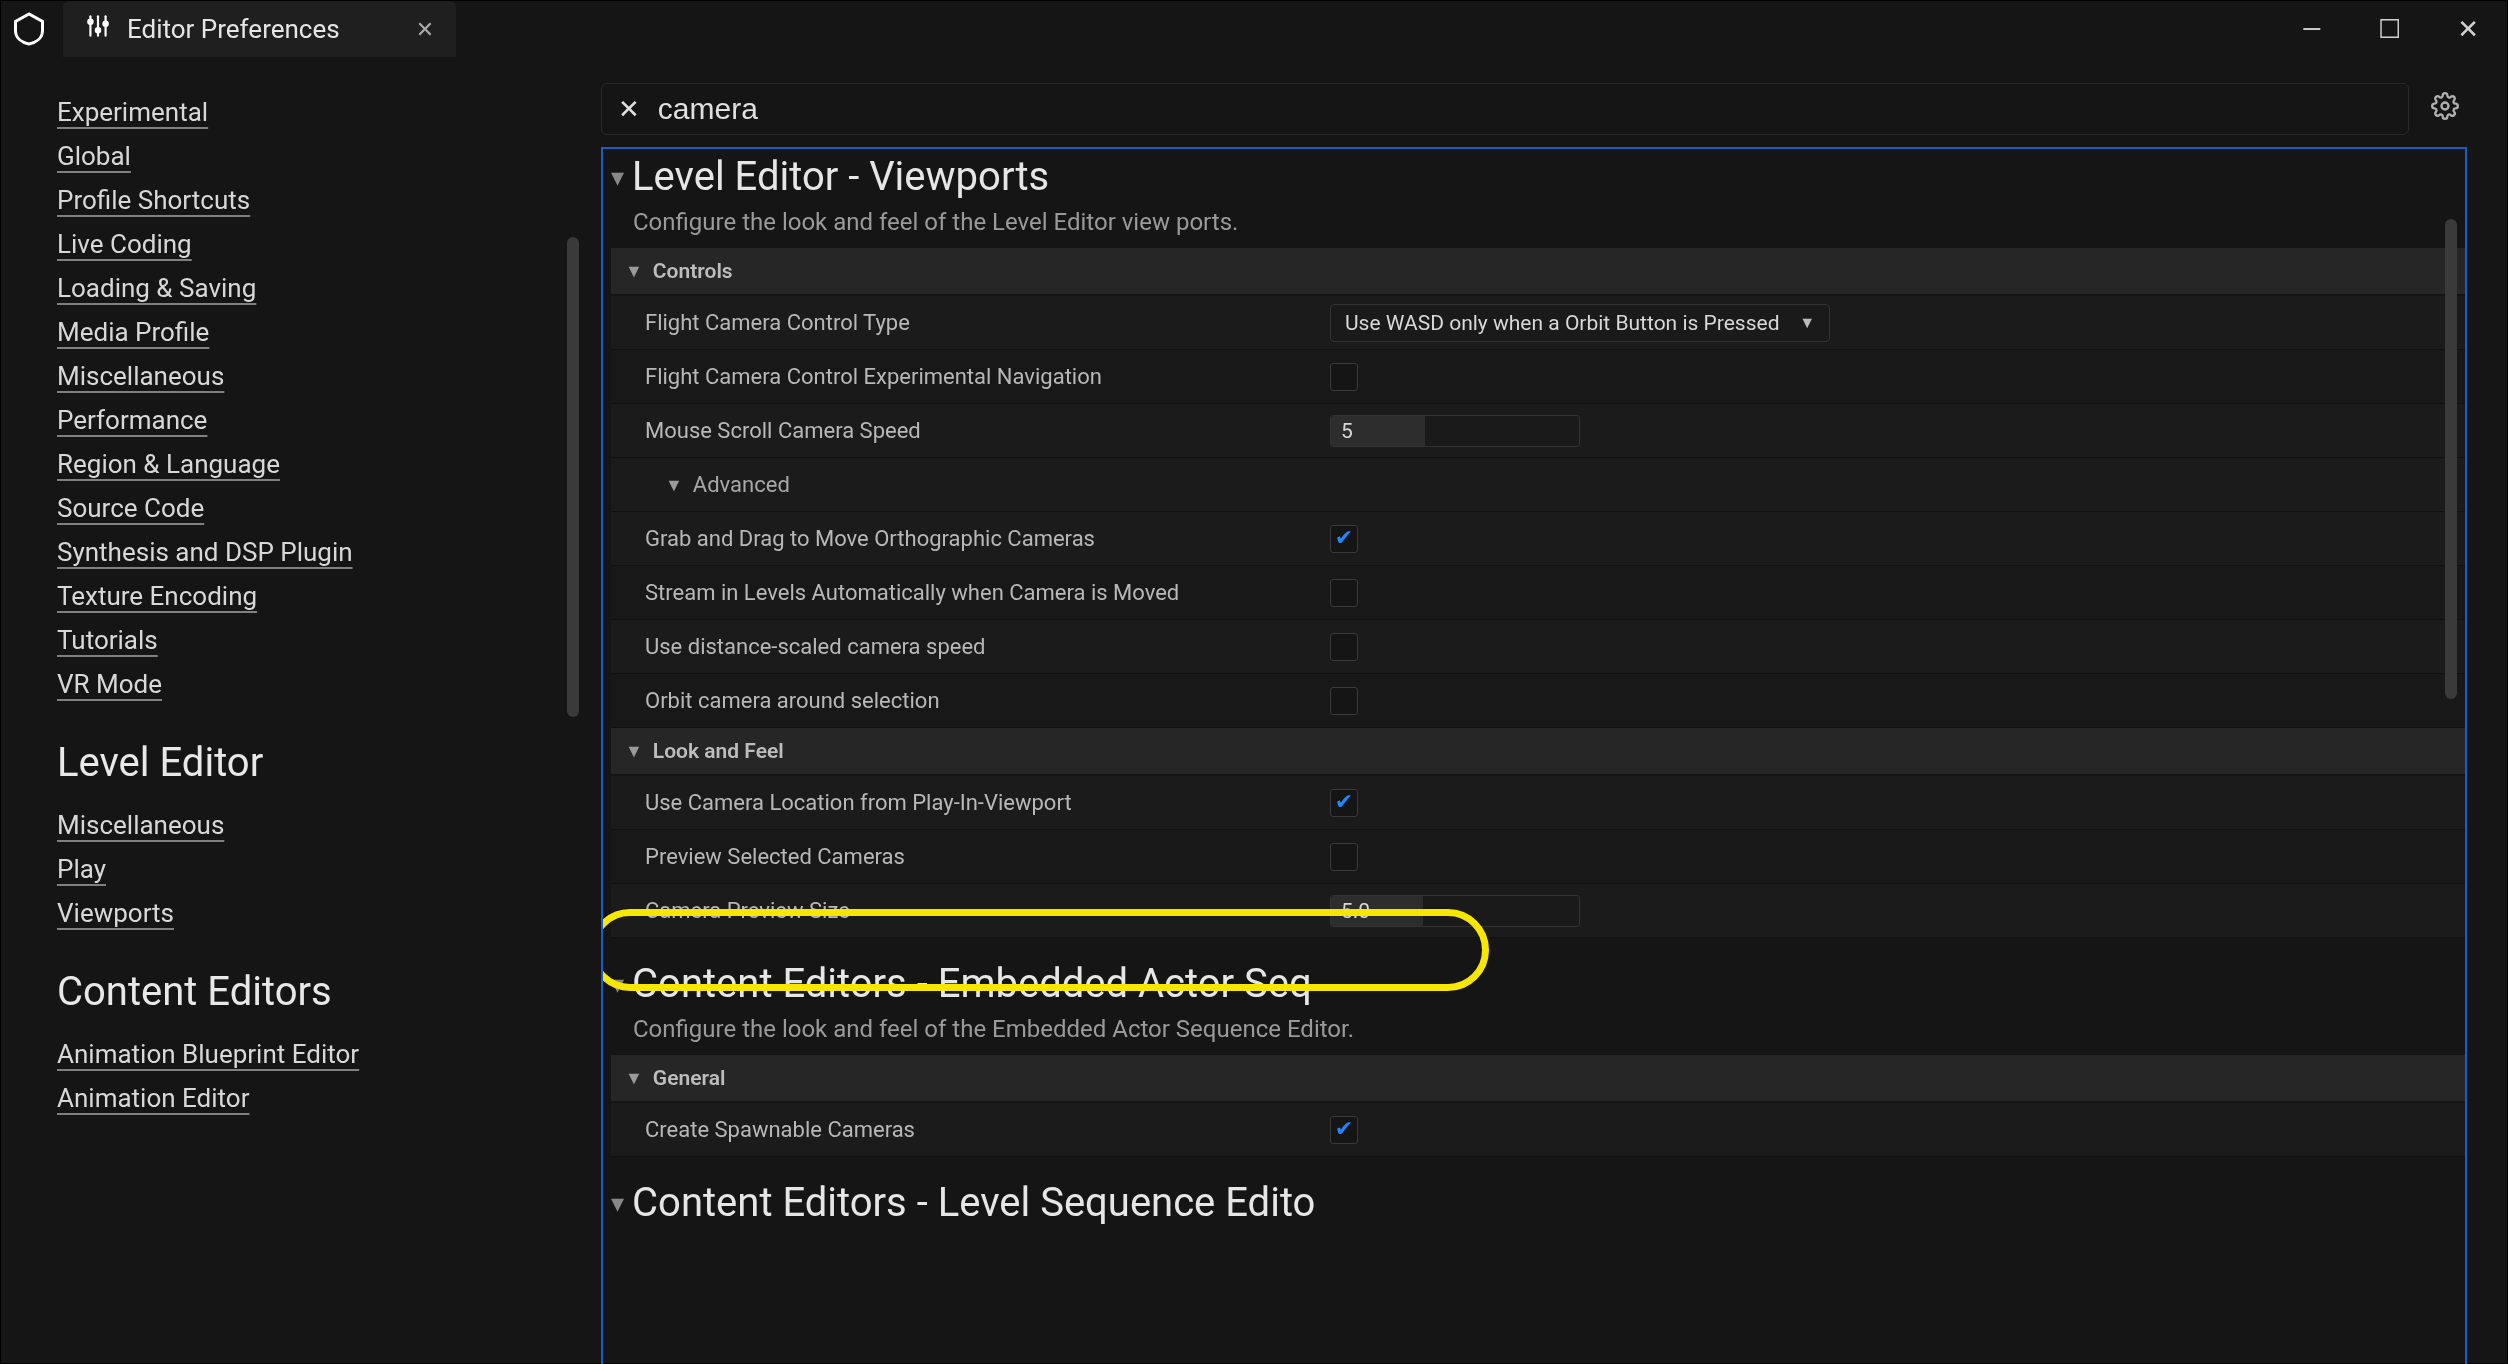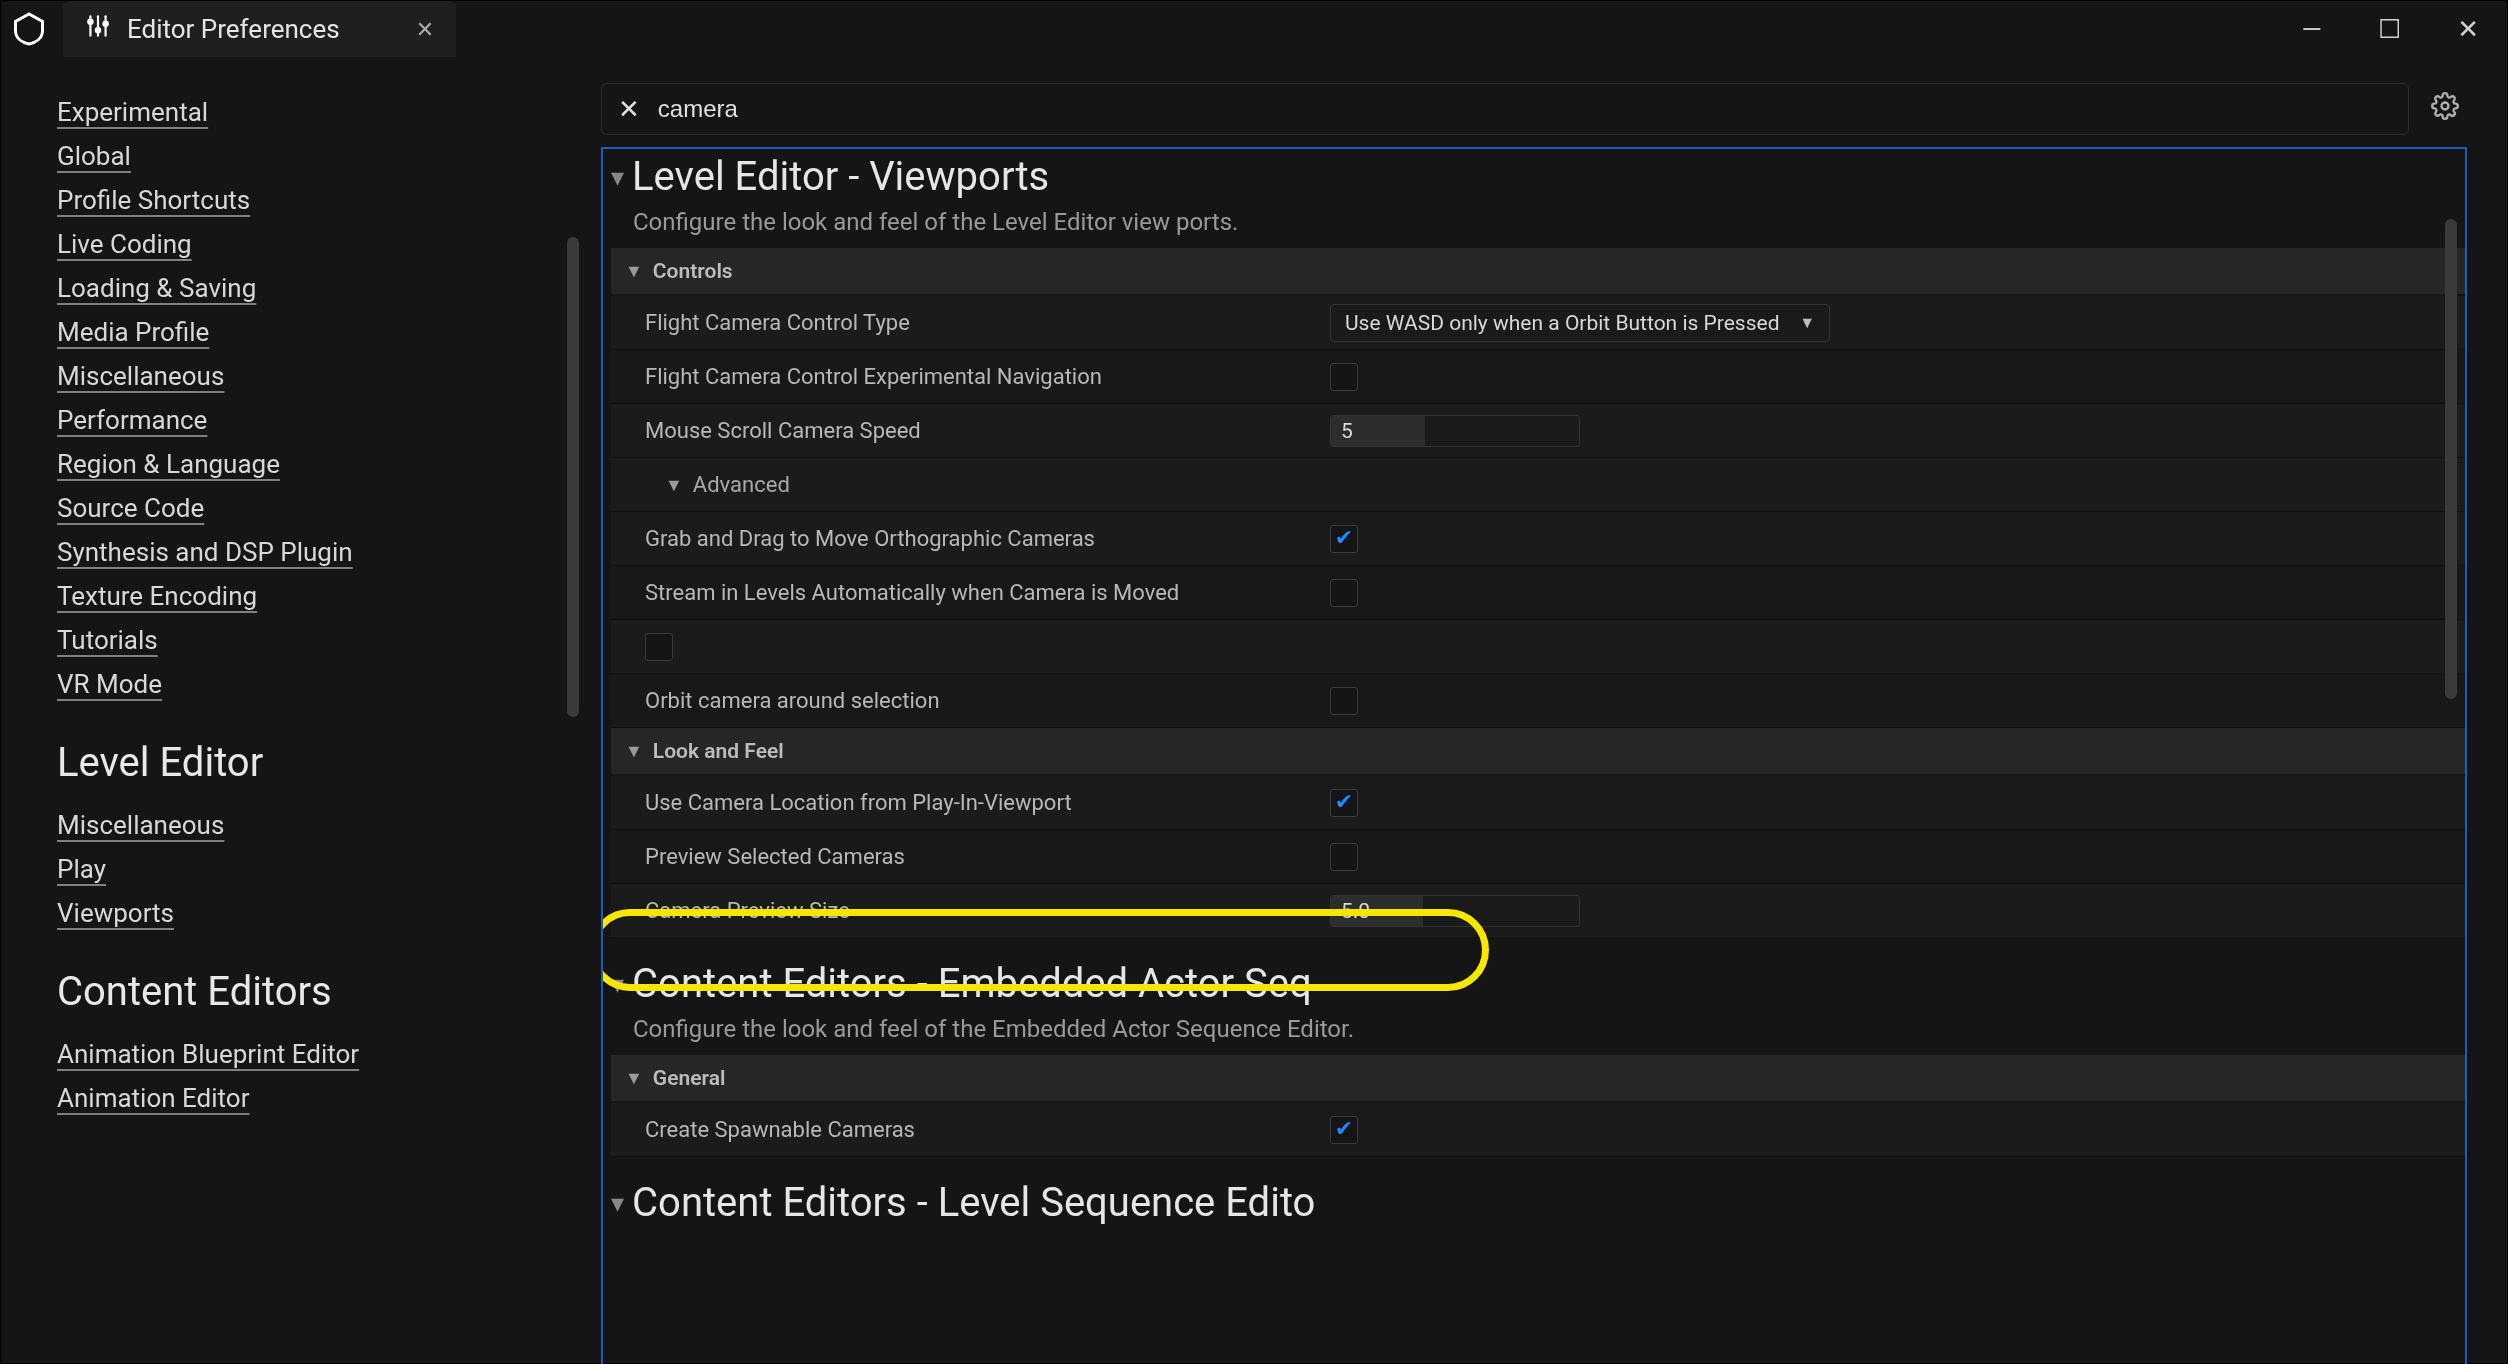--- a/index.html
+++ b/index.html
@@ -18,21 +18,21 @@
   .sidebar .scrollbar { position:absolute; right:22px; top:180px; width:12px; height:480px; background:#3a3a3a; border-radius:6px; }
   .side-list { list-style:none; }
   .side-list li { margin-bottom:14px; }
   .side-list a { color:#d8d8d8; font-size:26px; text-decoration:underline; text-underline-offset:6px; text-decoration-color:#808080; cursor:pointer; }
   .side-heading { color:#e8e8e8; font-size:40px; margin:40px 0 24px 0; }
   .main { flex:1; height:100%; position:relative; padding:22px 40px 0 0; }
   .main-inner { border:2px solid #1a5dc5; height:calc(100% - 0px); position:relative; overflow:hidden; }
   .search-row { display:flex; align-items:center; gap:14px; height:60px; margin-bottom:8px; }
   .search-box { flex:1; display:flex; align-items:center; gap:18px; height:52px; border:1px solid #2a2a2a; border-radius:6px; padding:0 16px; }
   .search-box .clear { color:#e0e0e0; font-size:26px; }
-  .search-input { flex:1; background:transparent; border:none; outline:none; color:#e0e0e0; font-size:24px; }
+  .search-input { flex:1; background:transparent; border:none; outline:none; color:#e0e0e0; font-size:30px; }
   .gear { color:#b0b0b0; font-size:28px; padding:0 8px; }
   .content { height:calc(100% - 68px); overflow:hidden; position:relative; padding:0 0 0 8px; }
   .section-title-row { display:flex; align-items:center; gap:8px; padding:4px 0 0 0;}
   .section-caret { color:#888; font-size:26px; }
   .section-title { color:#e6e6e6; font-size:40px; font-weight:400; }
   .section-desc { color:#9a9a9a; font-size:24px; margin:8px 0 12px 22px; }
   .group-header { display:flex; align-items:center; gap:10px; height:46px; background:#262626; padding:0 14px; margin-bottom:2px; }
   .group-header .caret { color:#9a9a9a; font-size:18px; }
   .group-header .label { color:#bdbdbd; font-size:21px; font-weight:600; }
   .prop-row { display:flex; align-items:center; height:54px; background:#1b1b1b; border-bottom:1px solid #111; padding-left:34px; }
@@ -179,20 +179,21 @@
                 <div class="checkbox checked"></div>
               </div>
           </div>
           <div class="prop-row alt">
             <div class="prop-label">Stream in Levels Automatically when Camera is Moved</div>
             <div class="prop-control">
                 <div class="checkbox"></div>
               </div>
           </div>
           <div class="prop-row">
+            <div class="prop-label">Use distance-scaled camera speed</div>
             <div class="prop-control">
                 <div class="checkbox"></div>
               </div>
           </div>
           <div class="prop-row alt">
             <div class="prop-label">Orbit camera around selection</div>
             <div class="prop-control">
                 <div class="checkbox"></div>
               </div>
           </div>

